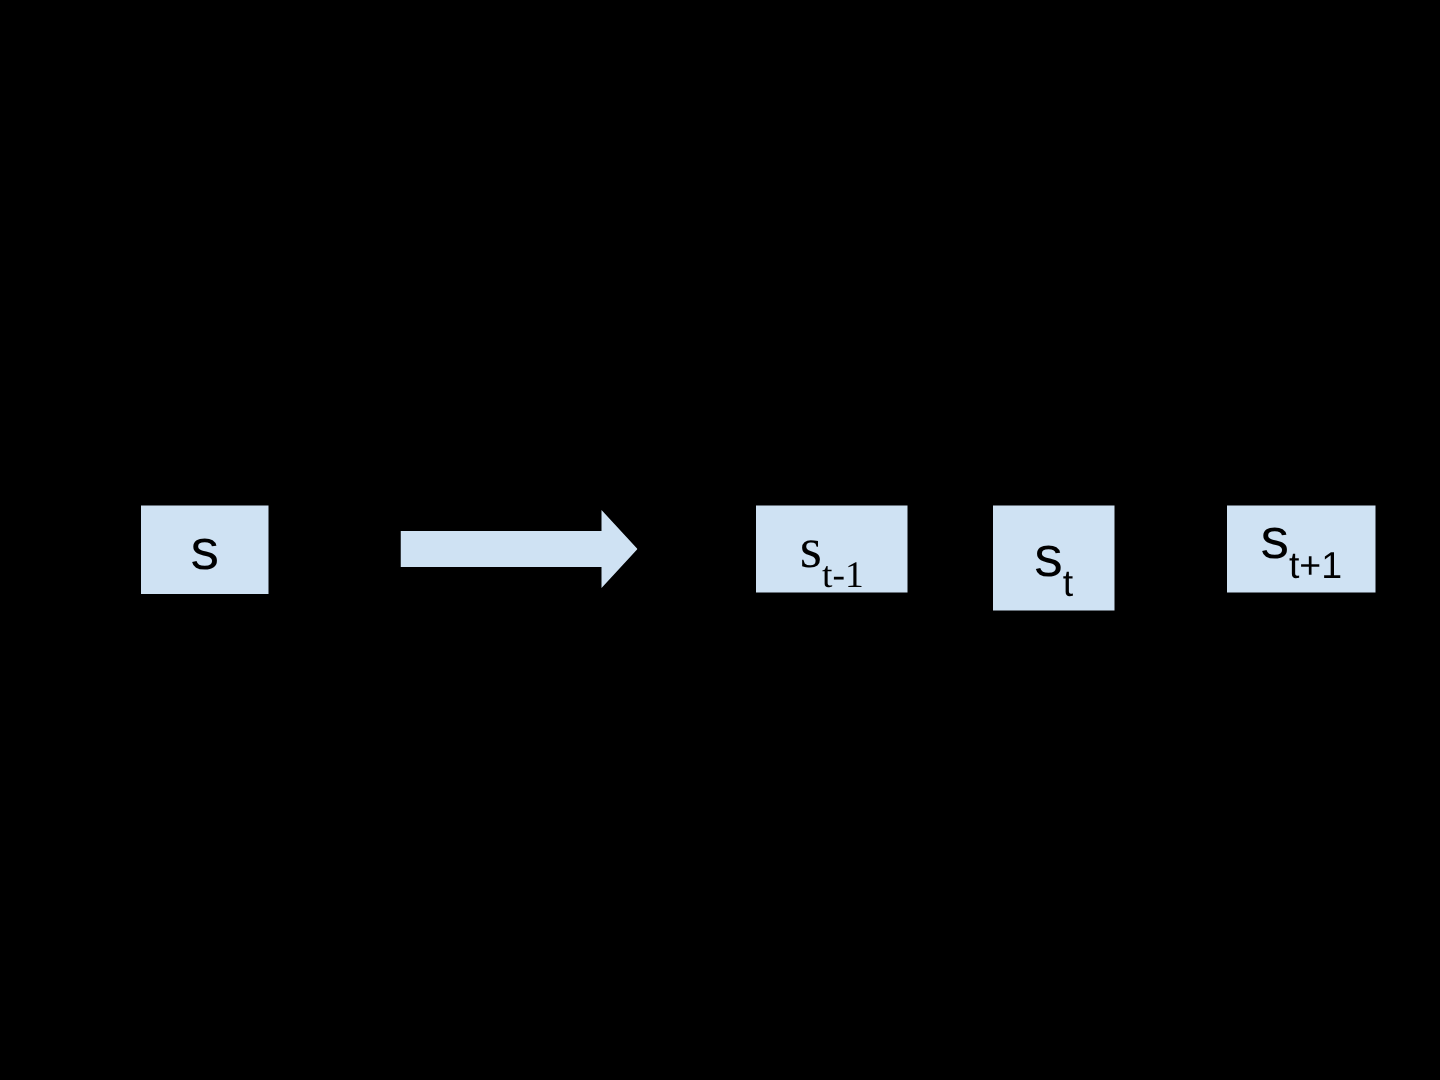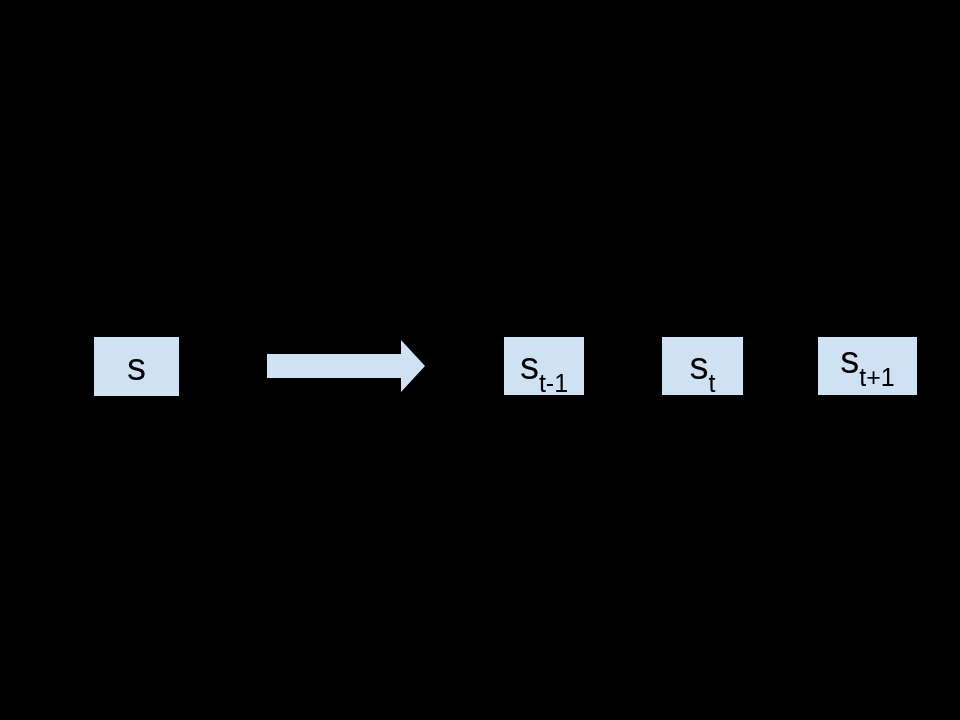--- a/index.html
+++ b/index.html
@@ -25,22 +25,22 @@
     display: flex;
     align-items: center;
     justify-content: center;
     color: var(--text);
     line-height: 1;
   }
   .label { white-space: nowrap; }
   .base { font-size: 38px; }
   .sub  { font-size: 25px; position: relative; top: 13px; }
   .node-s    { left:  94px; top: 337px; width: 85px; height: 59px; }
-  .node-t-1  { left: 504px; top: 337px; width: 80px; height: 58px; }
-  .node-t    { left: 662px; top: 337px; width: 81px; height: 58px; }
+  .node-t-1  { left: 504px; top: 337px; width: 101px; height: 58px; font-family: Liberation Serif, serif; }
+  .node-t    { left: 662px; top: 337px; width: 81px; height: 70px; }
   .node-t1   { left: 818px; top: 337px; width: 99px; height: 58px; }
   .node-t1 .label { transform: translateY(-6px); }
   .arrow {
     position: absolute;
     left: 267px; top: 340px;
     width: 158px; height: 52px;
   }
   .arrow svg { display: block; width: 100%; height: 100%; }
   .arrow polygon { fill: var(--fill); }
 </style>

